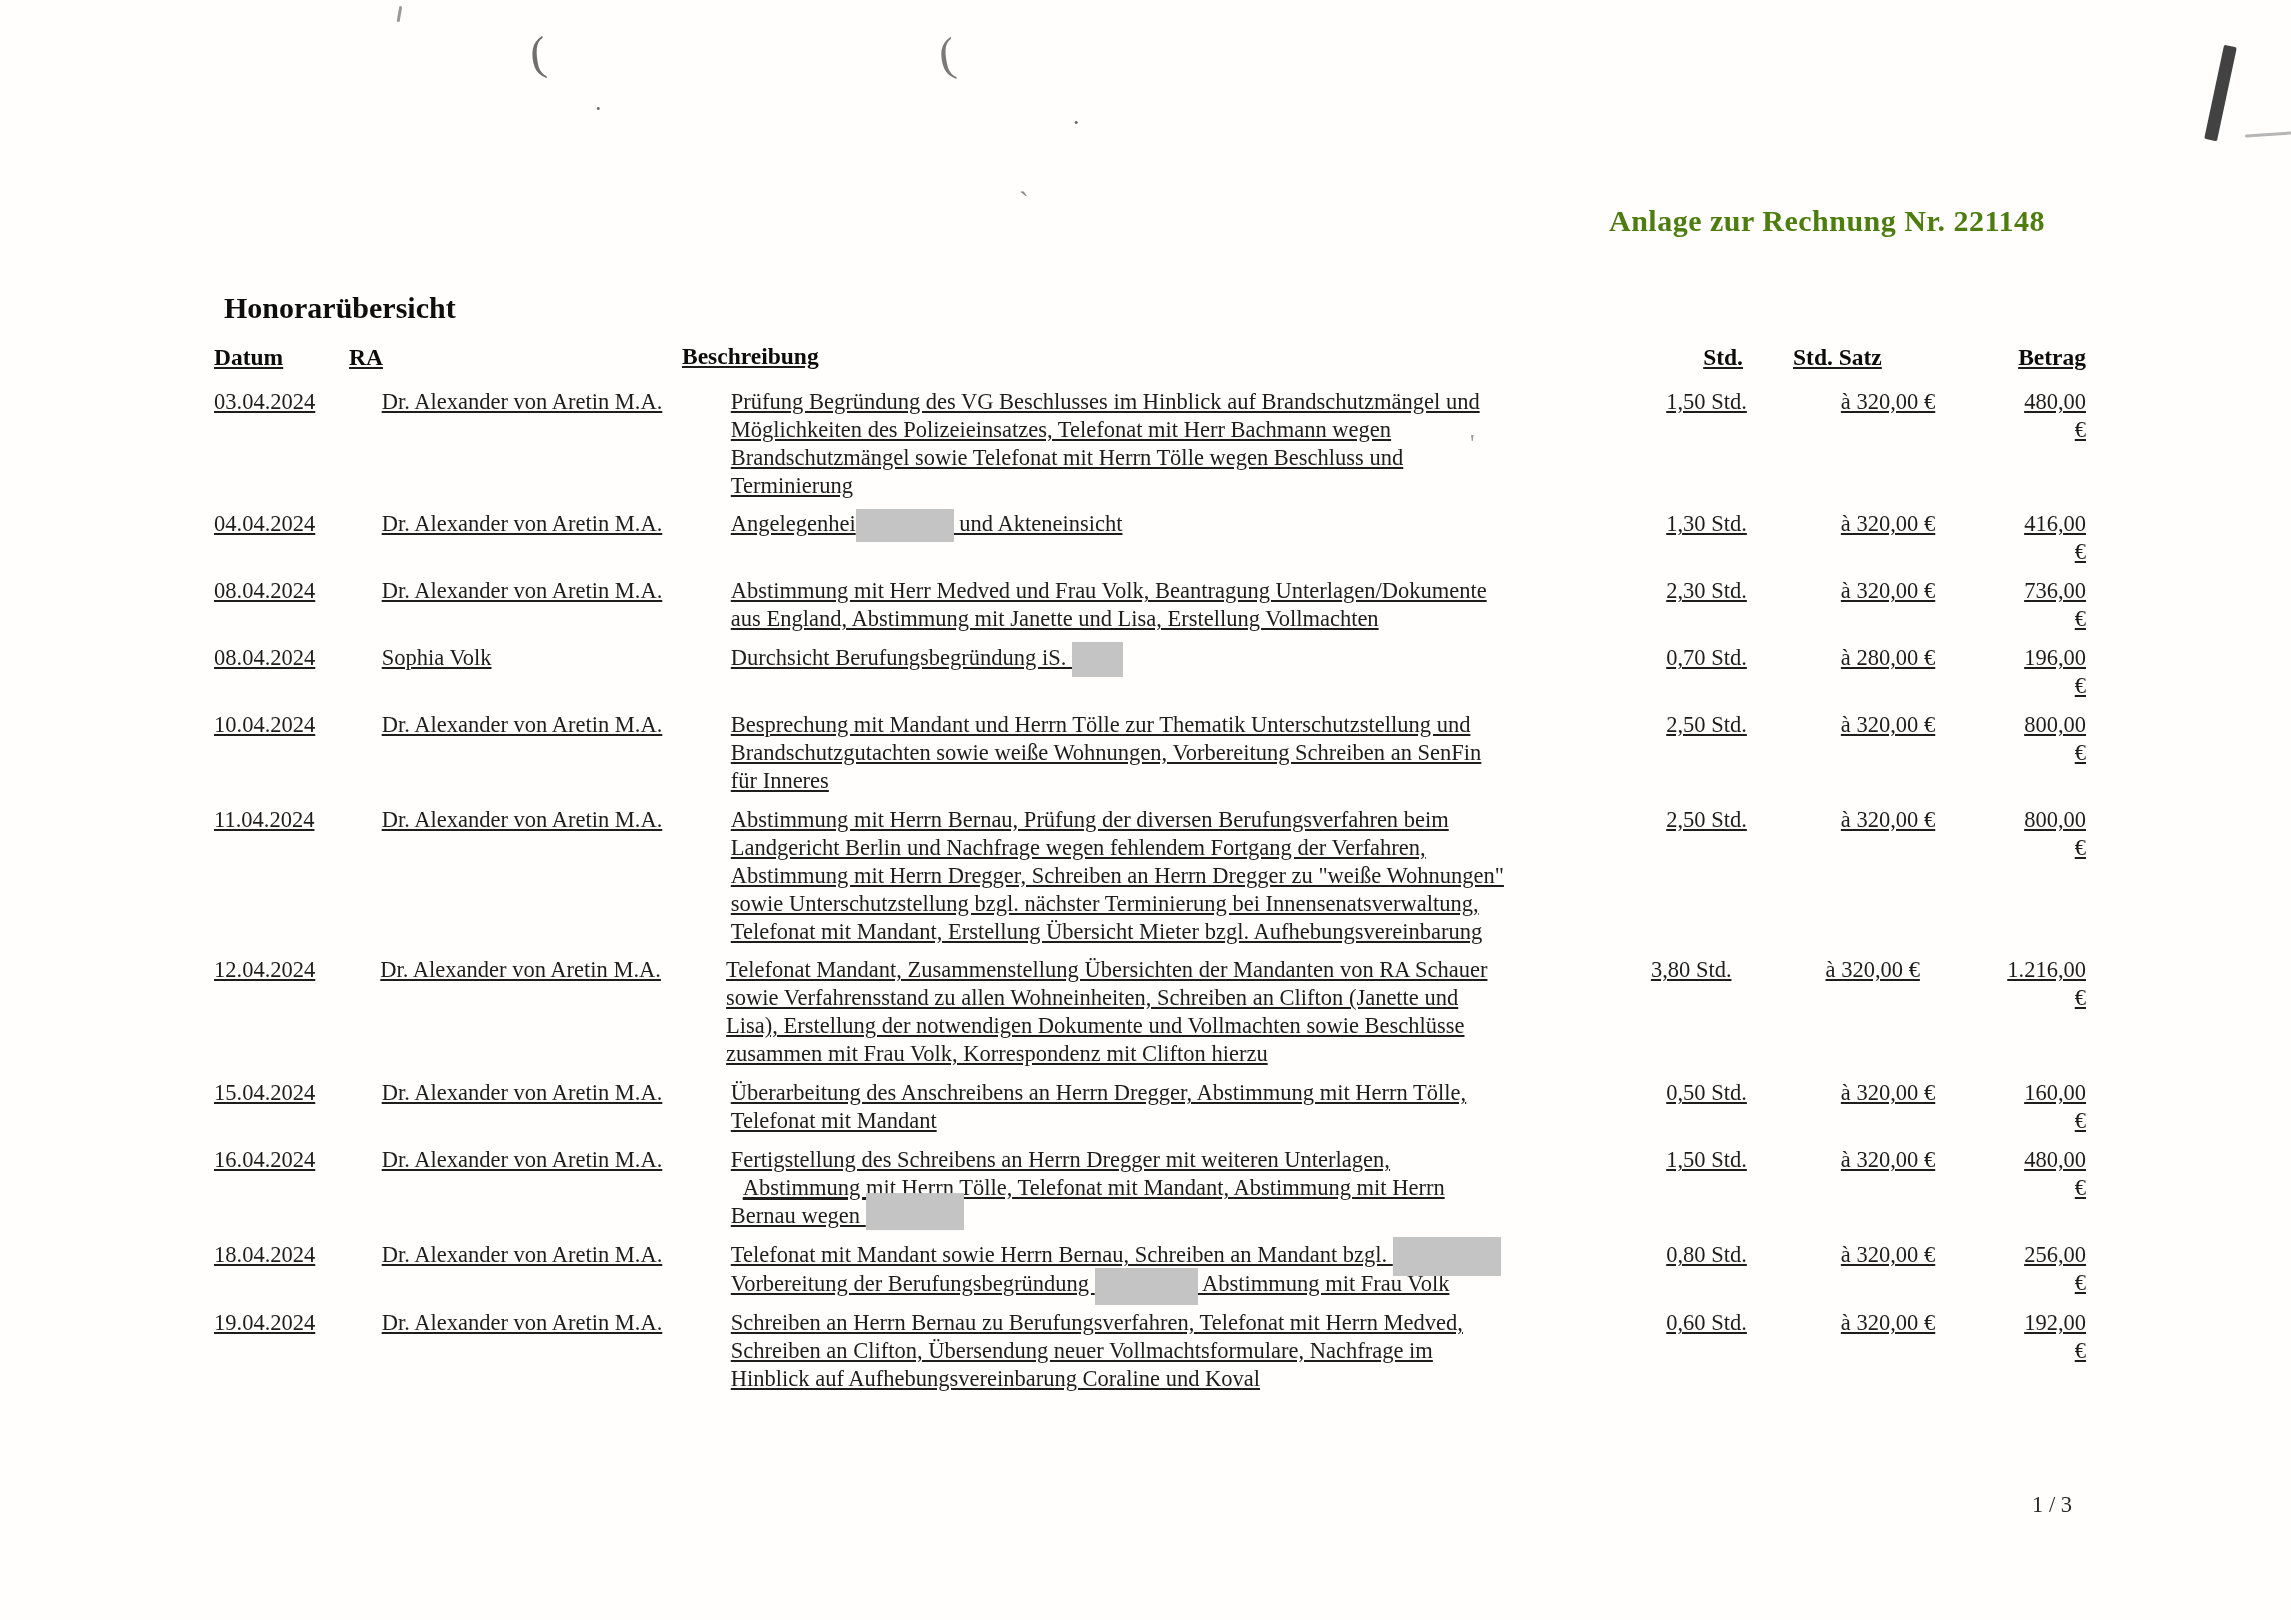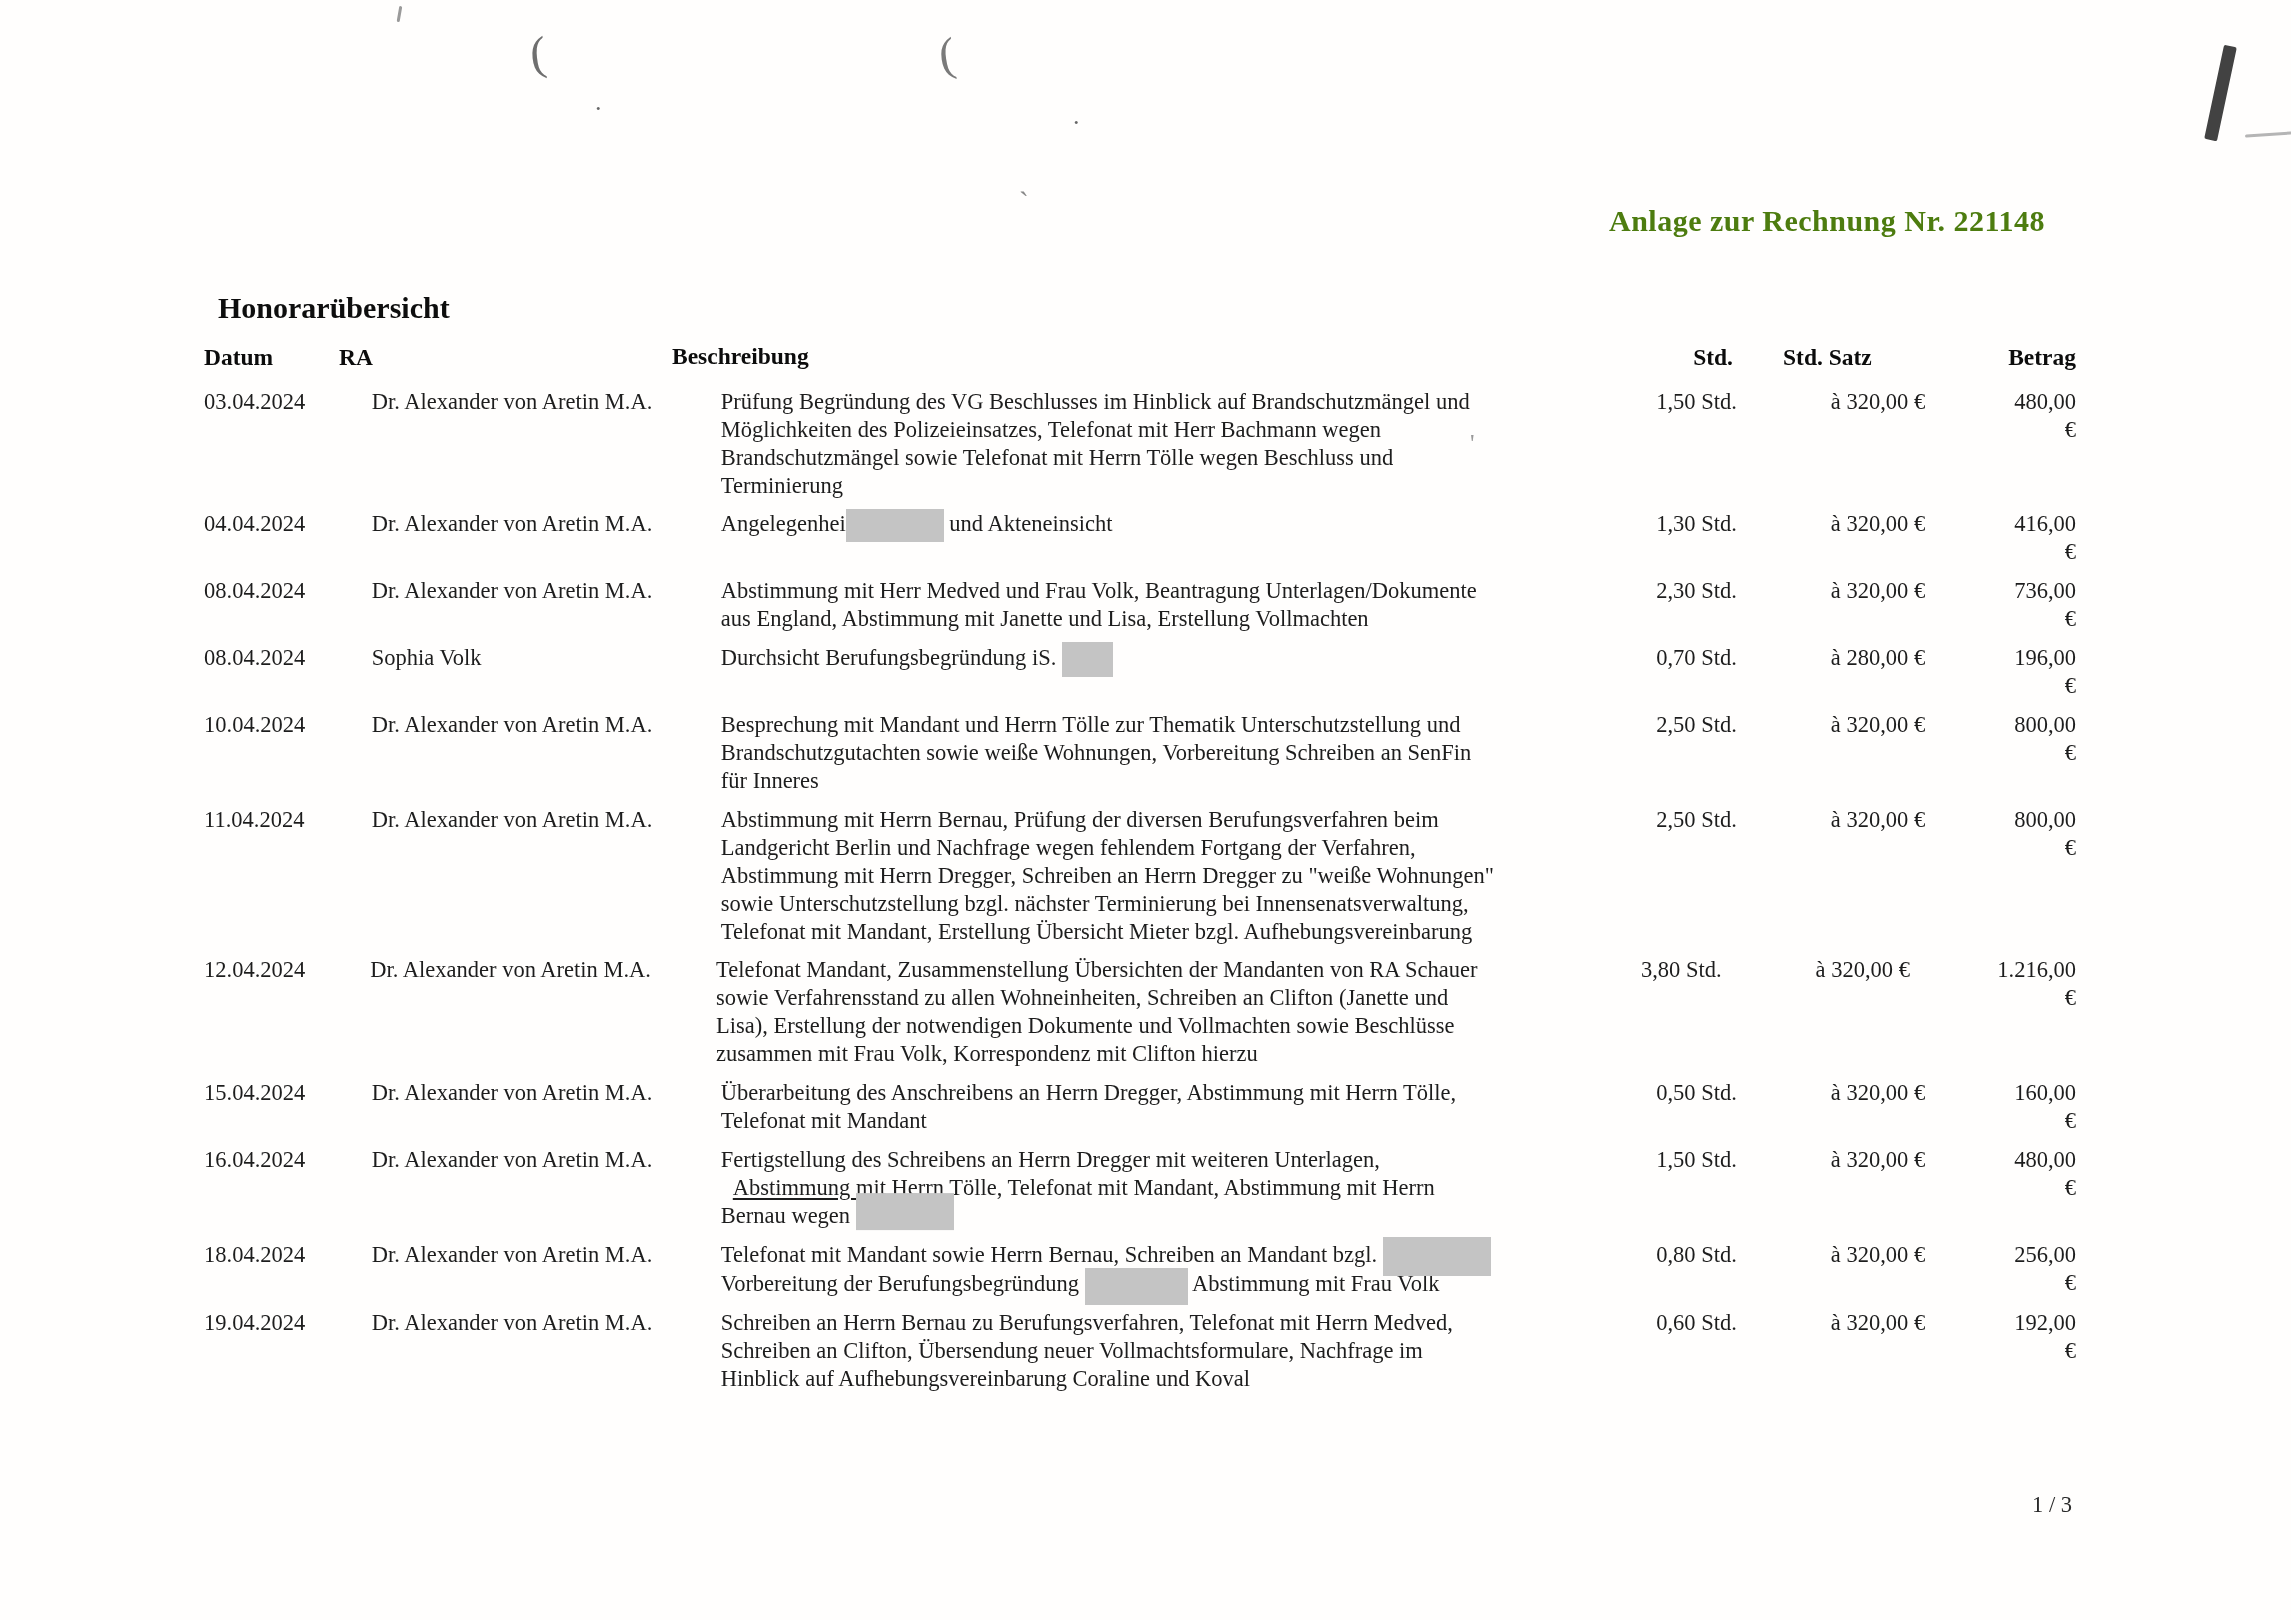--- a/index.html
+++ b/index.html
@@ -1,21 +1,21 @@
 <!DOCTYPE html>
 <html><head>
 <meta charset="utf-8">
 <style>
   html,body{margin:0;padding:0;background:#ffffff;}
   body{width:2292px;height:1620px;overflow:hidden;
        font-family:"Liberation Serif", serif;color:#1d1d1d;}
   .page{position:relative;width:2292px;height:1620px;background:#fffefd;}
   .page-title{position:absolute;left:1609px;top:204px;font-size:30px;font-weight:bold;color:#4d7c0f;letter-spacing:0.5px;}
-  .section-title{position:absolute;left:218px;top:291px;font-size:30px;font-weight:bold;color:#0e0e0e;}
-  .fee-table{position:absolute;left:204px;top:343px;width:1872px;}
+  .section-title{position:absolute;left:224px;top:291px;font-size:30px;font-weight:bold;color:#0e0e0e;}
+  .fee-table{position:absolute;left:214px;top:343px;width:1872px;text-decoration:underline;}
   .thead{display:flex;align-items:flex-start;font-weight:bold;font-size:23.5px;color:#0c0c0c;margin-bottom:16.7px;}
   .row{display:flex;align-items:flex-start;margin-bottom:10.8px;font-size:22.5px;gap:44px;}
   .c-date{width:135px;line-height:28px;}
   .c-ra{width:333px;line-height:28px;}
   .c-desc{width:882px;}
   .c-std{width:179px;text-align:right;line-height:28px;}
   .c-satz{width:152px;margin-left:50px;line-height:28px;}
   .c-betrag{flex:1;text-align:right;line-height:28px;}
   .line{white-space:pre;line-height:28px;min-height:28px;}
   .redact{display:inline-block;vertical-align:middle;}

